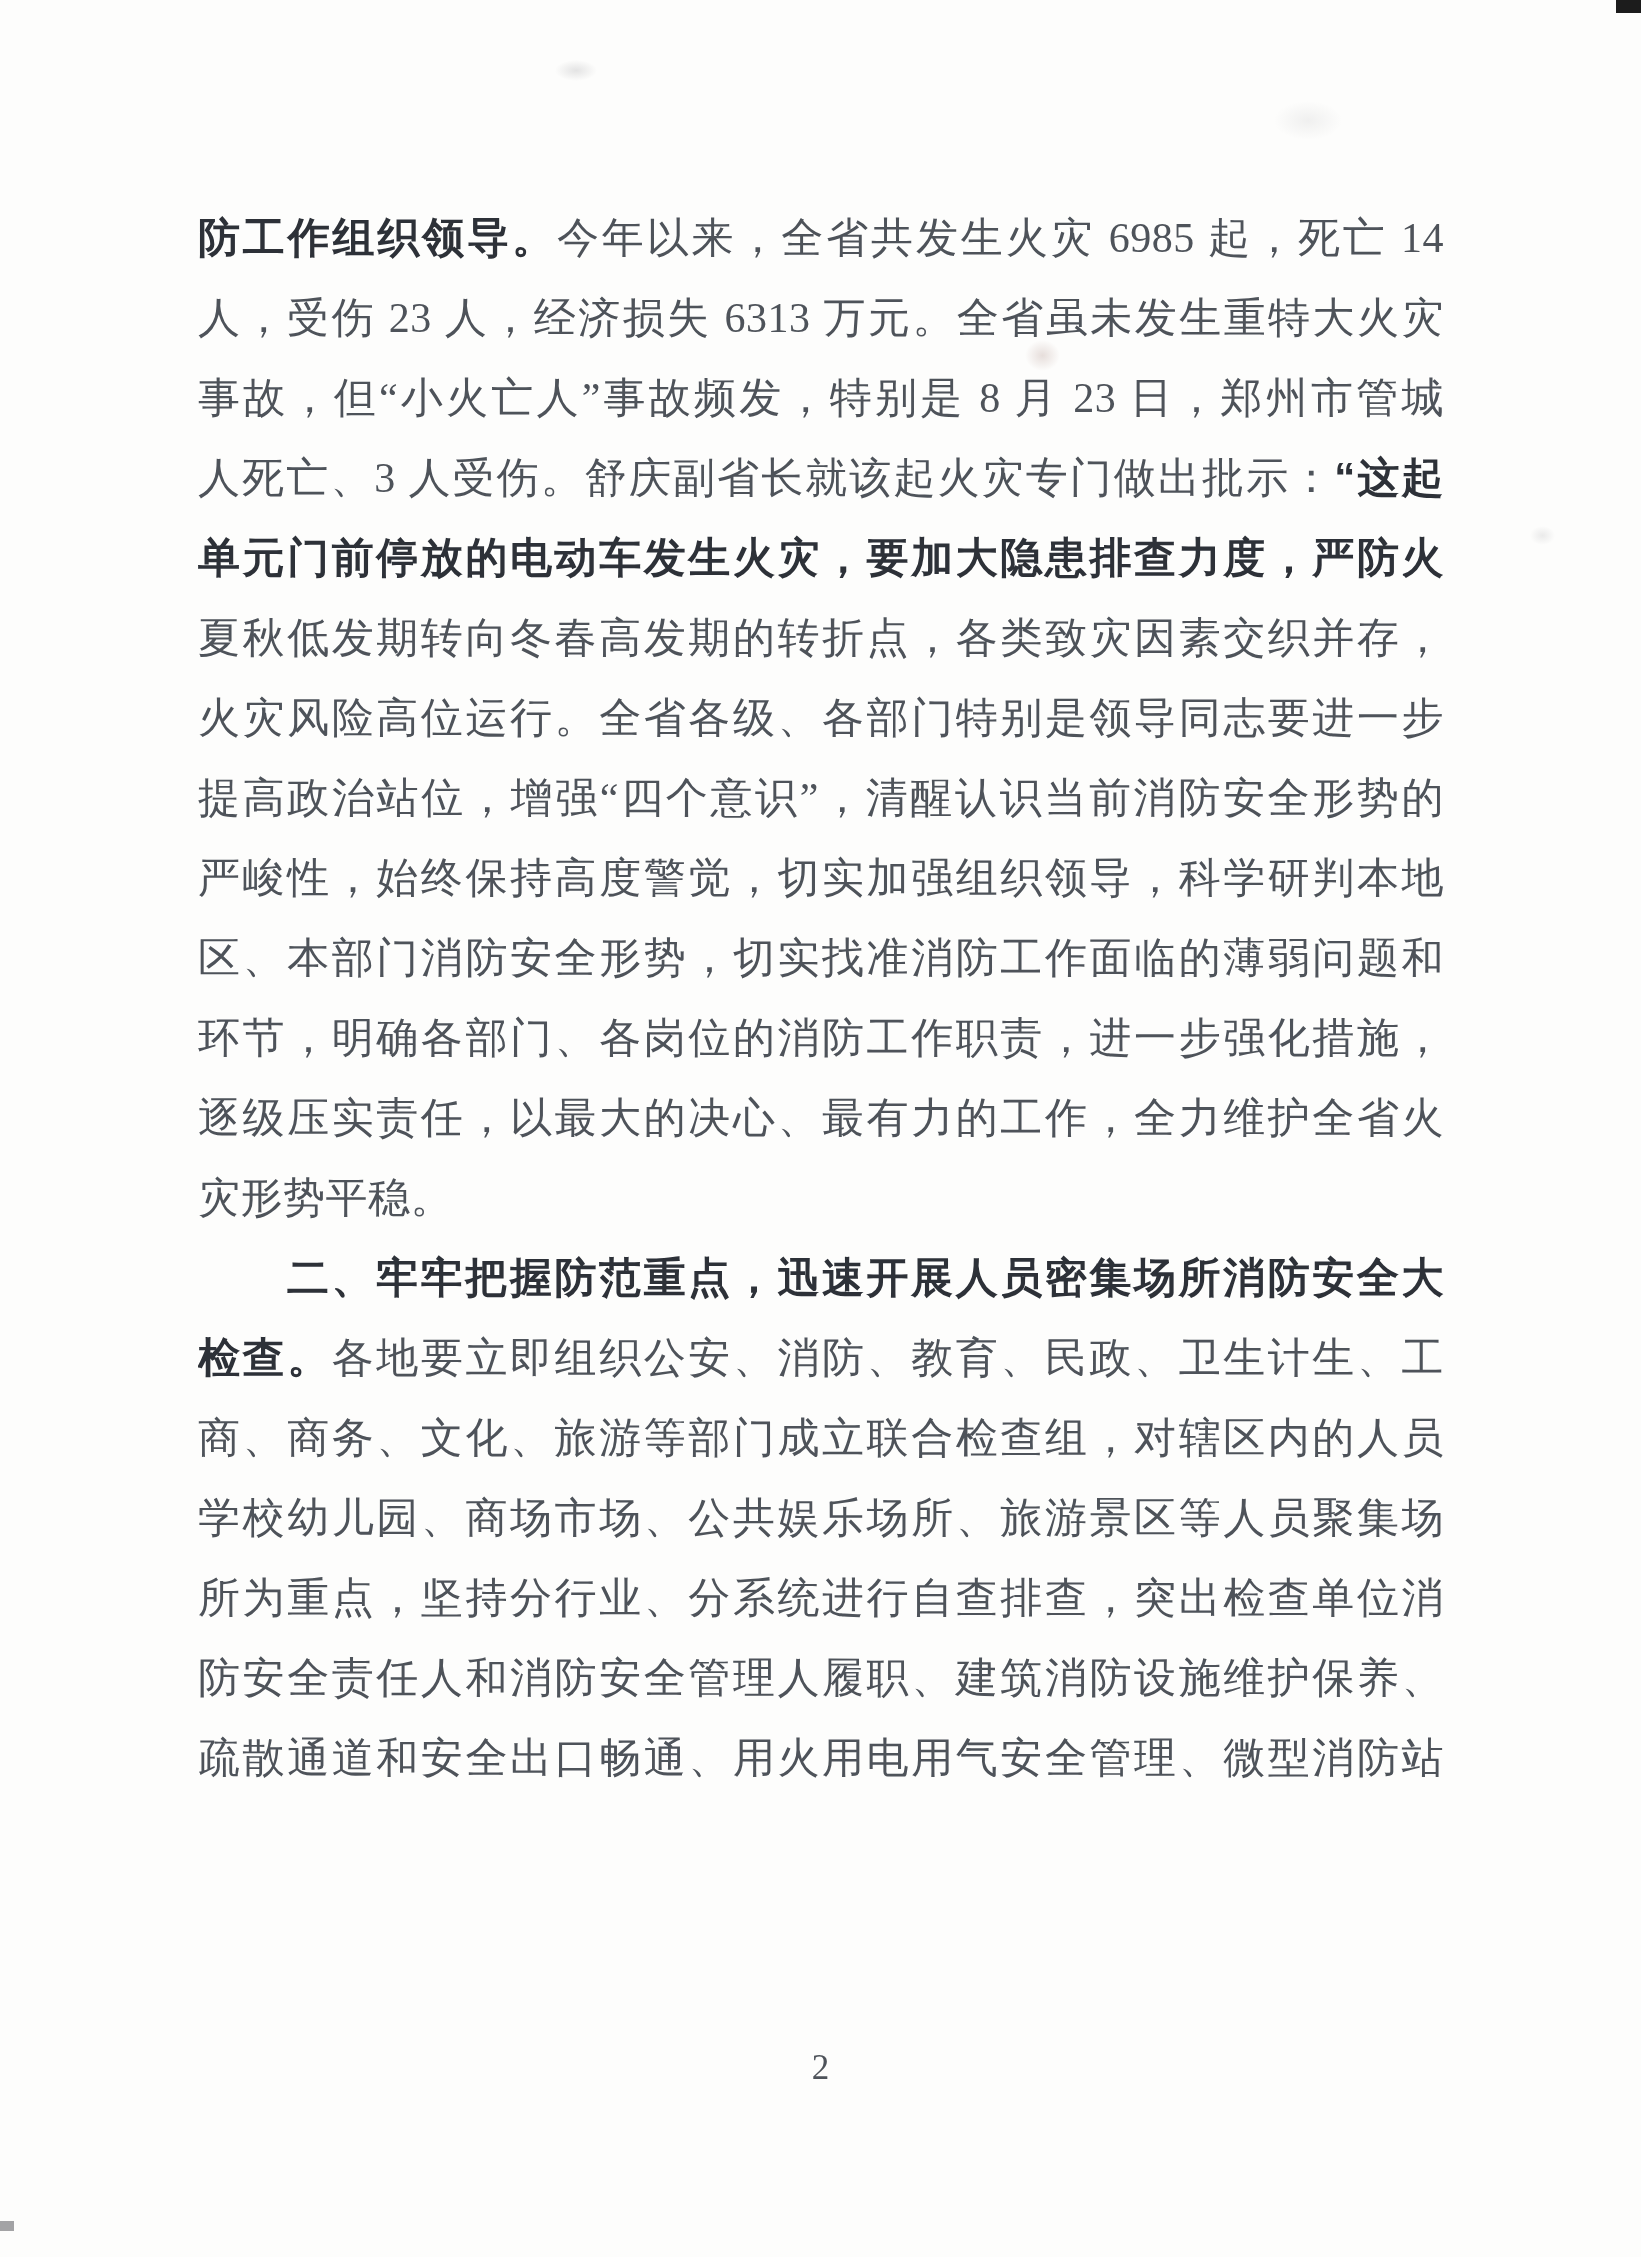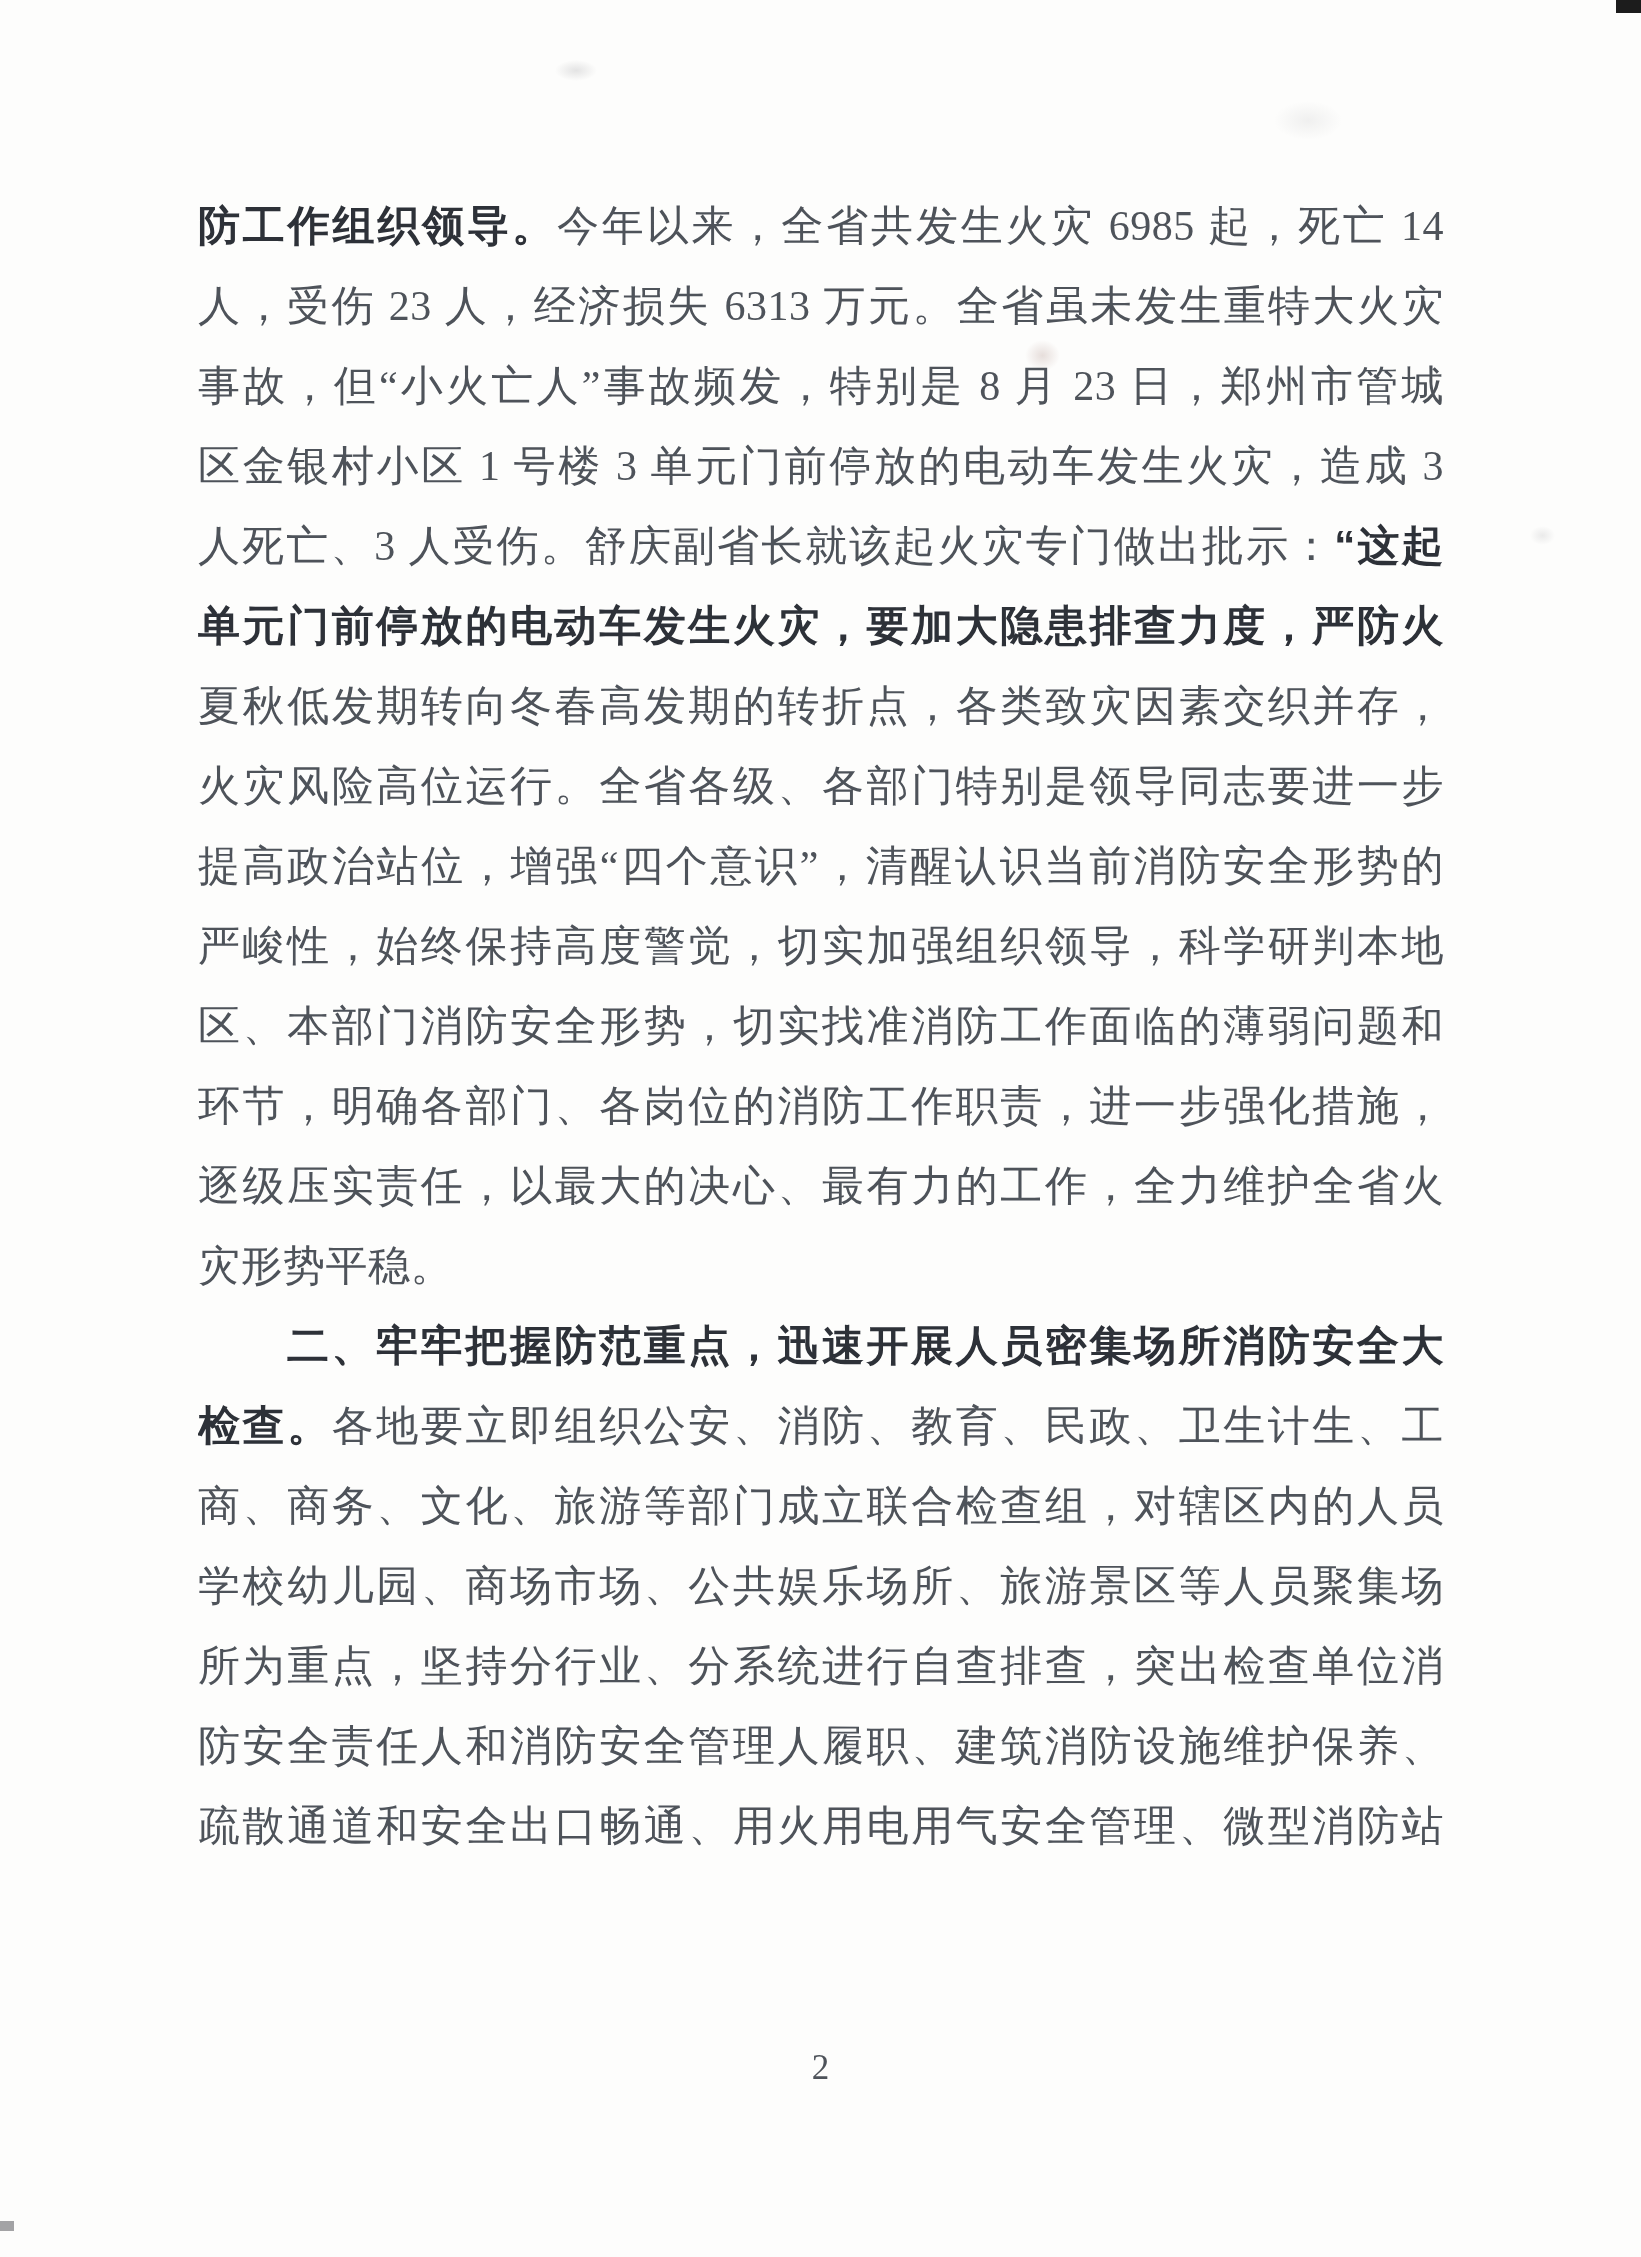--- a/index.html
+++ b/index.html
@@ -14,21 +14,21 @@
     position: absolute; left: 0; top: 0;
     width: 1641px; height: 2257px;
   }
   .textblock {
     position: absolute;
     left: 198px; top: 198px;
     width: 1246px;
   }
   .line {
     font-size: 42px;
-    line-height: 56px;
+    line-height: 80px;
     height: 80px;
     overflow: hidden;
     color: #4e535a;
     letter-spacing: 0.5px;
     text-align: justify;
     text-align-last: justify;
     -moz-text-align-last: justify;
   }
   .line.nojust {
     text-align: right;
@@ -83,21 +83,20 @@
   <div class="corner-mark"></div>
   <div class="smudge smudge-1"></div>
   <div class="smudge smudge-2"></div>
   <div class="smudge smudge-3"></div>
   <div class="smudge smudge-4"></div>
 
   <div class="textblock">
       <div class="line"><span class="seg-bold">防工作组织领导。</span><span class="seg-reg">今年以来，全省共发生火灾 6985 起，死亡 14</span></div>
       <div class="line"><span class="seg-reg">人，受伤 23 人，经济损失 6313 万元。全省虽未发生重特大火灾</span></div>
       <div class="line"><span class="seg-reg">事故，但“小火亡人”事故频发，特别是 8 月 23 日，郑州市管城</span></div>
-      <div class="line"><span class="seg-reg">区金银村小区 1 号楼 3 单元门前停放的电动车发生火灾，造成 3</span></div>
       <div class="line"><span class="seg-reg">人死亡、3 人受伤。舒庆副省长就该起火灾专门做出批示：</span><span class="seg-bold">“这起</span></div>
       <div class="line"><span class="seg-bold">单元门前停放的电动车发生火灾，要加大隐患排查力度，严防火</span></div>
       <div class="line"><span class="seg-reg">夏秋低发期转向冬春高发期的转折点，各类致灾因素交织并存，</span></div>
       <div class="line"><span class="seg-reg">火灾风险高位运行。全省各级、各部门特别是领导同志要进一步</span></div>
       <div class="line"><span class="seg-reg">提高政治站位，增强“四个意识”，清醒认识当前消防安全形势的</span></div>
       <div class="line"><span class="seg-reg">严峻性，始终保持高度警觉，切实加强组织领导，科学研判本地</span></div>
       <div class="line"><span class="seg-reg">区、本部门消防安全形势，切实找准消防工作面临的薄弱问题和</span></div>
       <div class="line"><span class="seg-reg">环节，明确各部门、各岗位的消防工作职责，进一步强化措施，</span></div>
       <div class="line"><span class="seg-reg">逐级压实责任，以最大的决心、最有力的工作，全力维护全省火</span></div>
       <div class="line nojust"><span class="seg-reg">灾形势平稳。</span></div>

